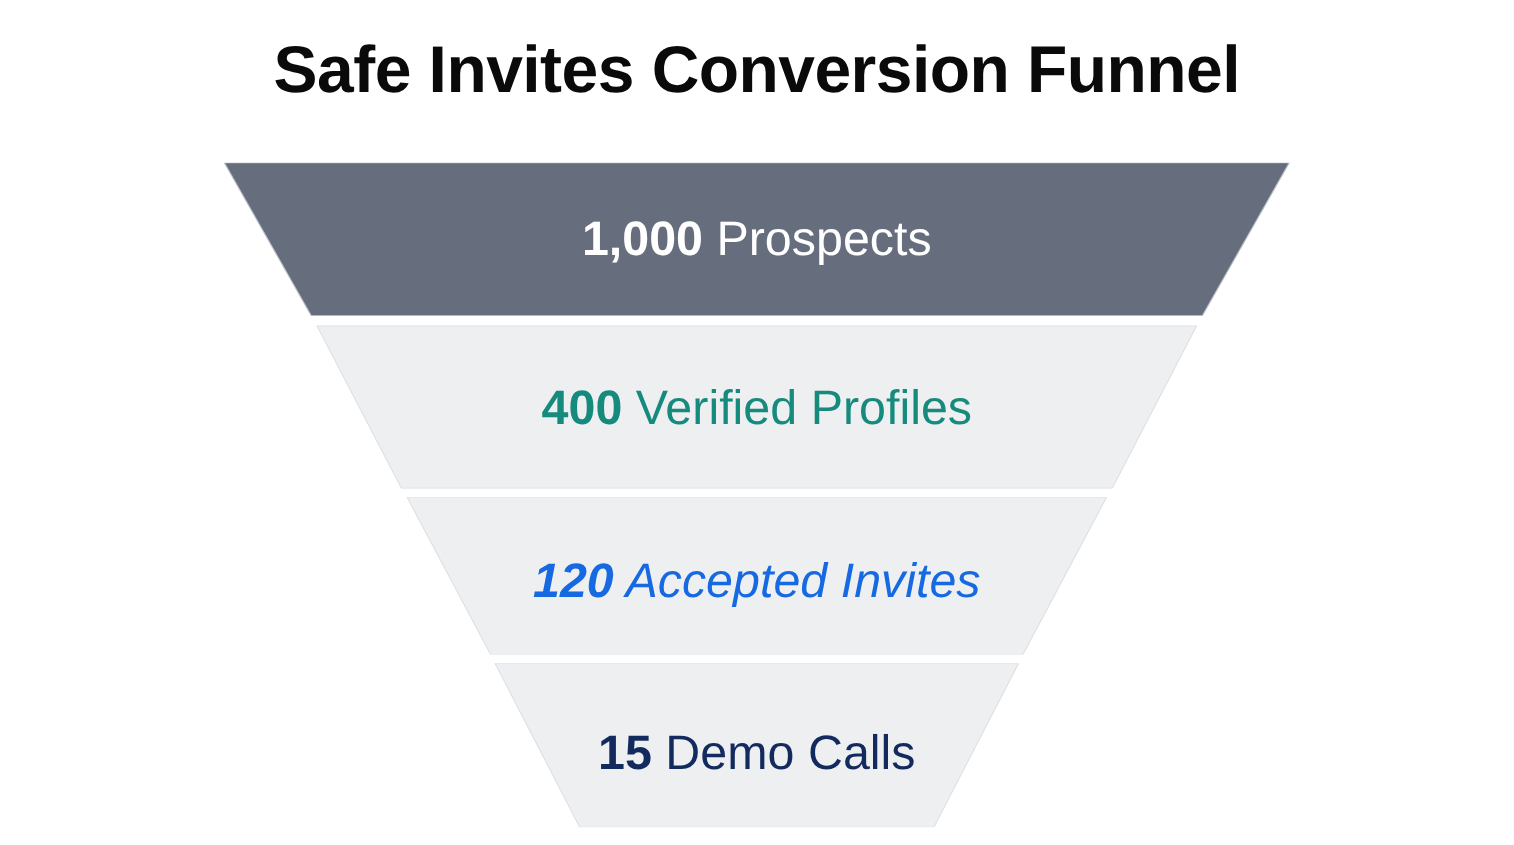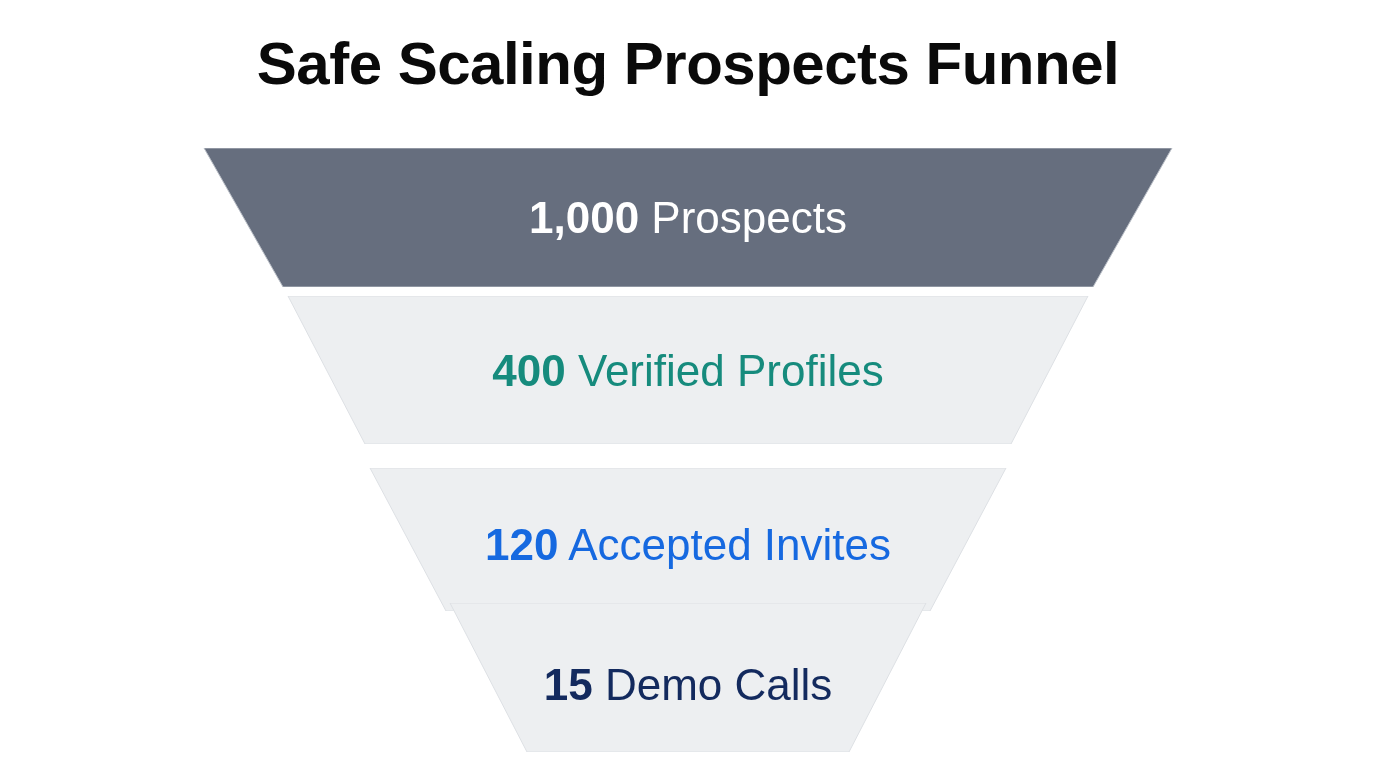--- a/index.html
+++ b/index.html
@@ -68,21 +68,21 @@
   .lbl-1 .seg-value { font-weight: 600; }
   .lbl-2 { font-size: 44px; color: #168b7d; }
   .lbl-3 { font-size: 44px; color: #1669e0; }
   .lbl-4 { font-size: 44px; color: #132a5e; }
 </style>
 </head>
 <body>
 
 <div id="canvas">
 
-  <div id="chart-title">Safe Scaling Prospects Funnel</div>
+  <div id="chart-title">Safe Invites Conversion Funnel</div>
 
   <div id="funnel">
 
     <div class="seg-wrap" style="top:148px; height:139px;">
       <svg class="seg-svg" width="1376" height="139" viewBox="0 0 1376 139">
         <polygon points="204,0 1172,0 1093,139 283,139" fill="#666e7e" stroke="#b9bec6" stroke-width="1"></polygon>
       </svg>
       <div class="seg-label lbl-1" style="top:48px;">
         <span class="seg-value">1,000</span><span class="seg-name"> Prospects</span>
       </div>
@@ -90,21 +90,21 @@
 
     <div class="seg-wrap" style="top:296px; height:148px;">
       <svg class="seg-svg" width="1376" height="148" viewBox="0 0 1376 148">
         <polygon points="288,0 1088,0 1011,148 365,148" fill="#edeff1" stroke="#dde0e4" stroke-width="1"></polygon>
       </svg>
       <div class="seg-label lbl-2" style="top:53px;">
         <span class="seg-value">400</span><span class="seg-name"> Verified Profiles</span>
       </div>
     </div>
 
-    <div class="seg-wrap" style="top:468px; height:143px;">
+    <div class="seg-wrap" style="top:452px; height:143px;font-style:italic;">
       <svg class="seg-svg" width="1376" height="143" viewBox="0 0 1376 143">
         <polygon points="370,0 1006,0 930,143 446,143" fill="#edeff1" stroke="#dde0e4" stroke-width="1"></polygon>
       </svg>
       <div class="seg-label lbl-3" style="top:55px;">
         <span class="seg-value">120</span><span class="seg-name"> Accepted Invites</span>
       </div>
     </div>
 
     <div class="seg-wrap" style="top:603px; height:149px;">
       <svg class="seg-svg" width="1376" height="149" viewBox="0 0 1376 149">

